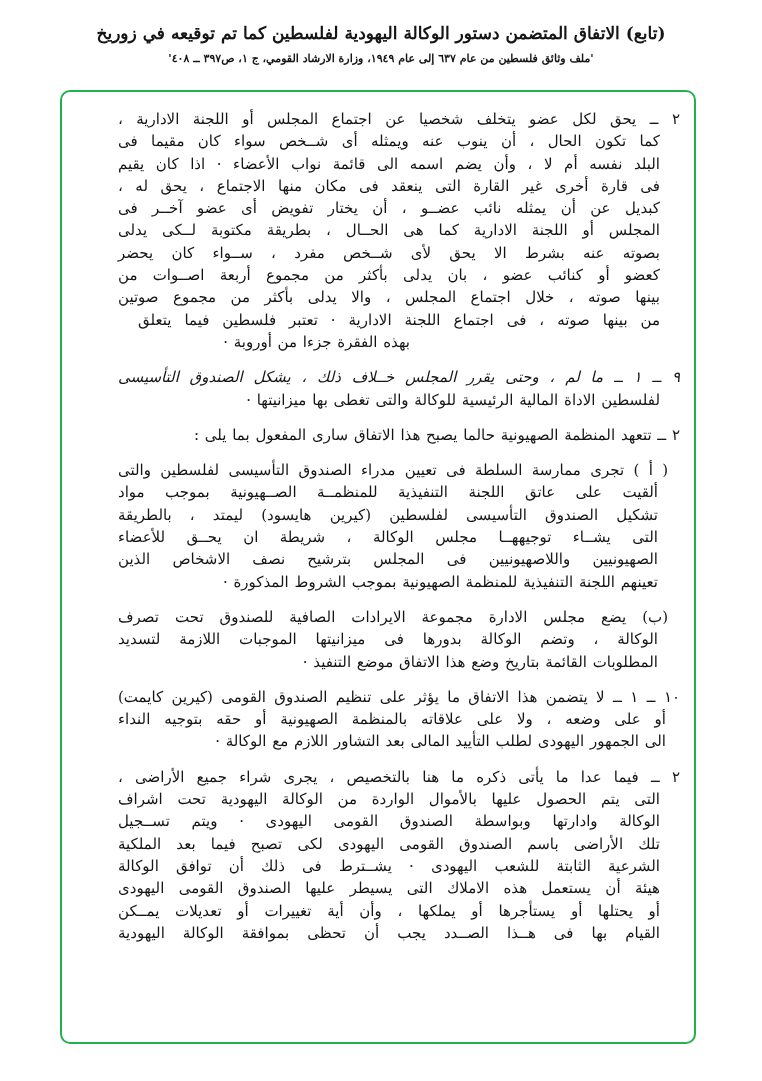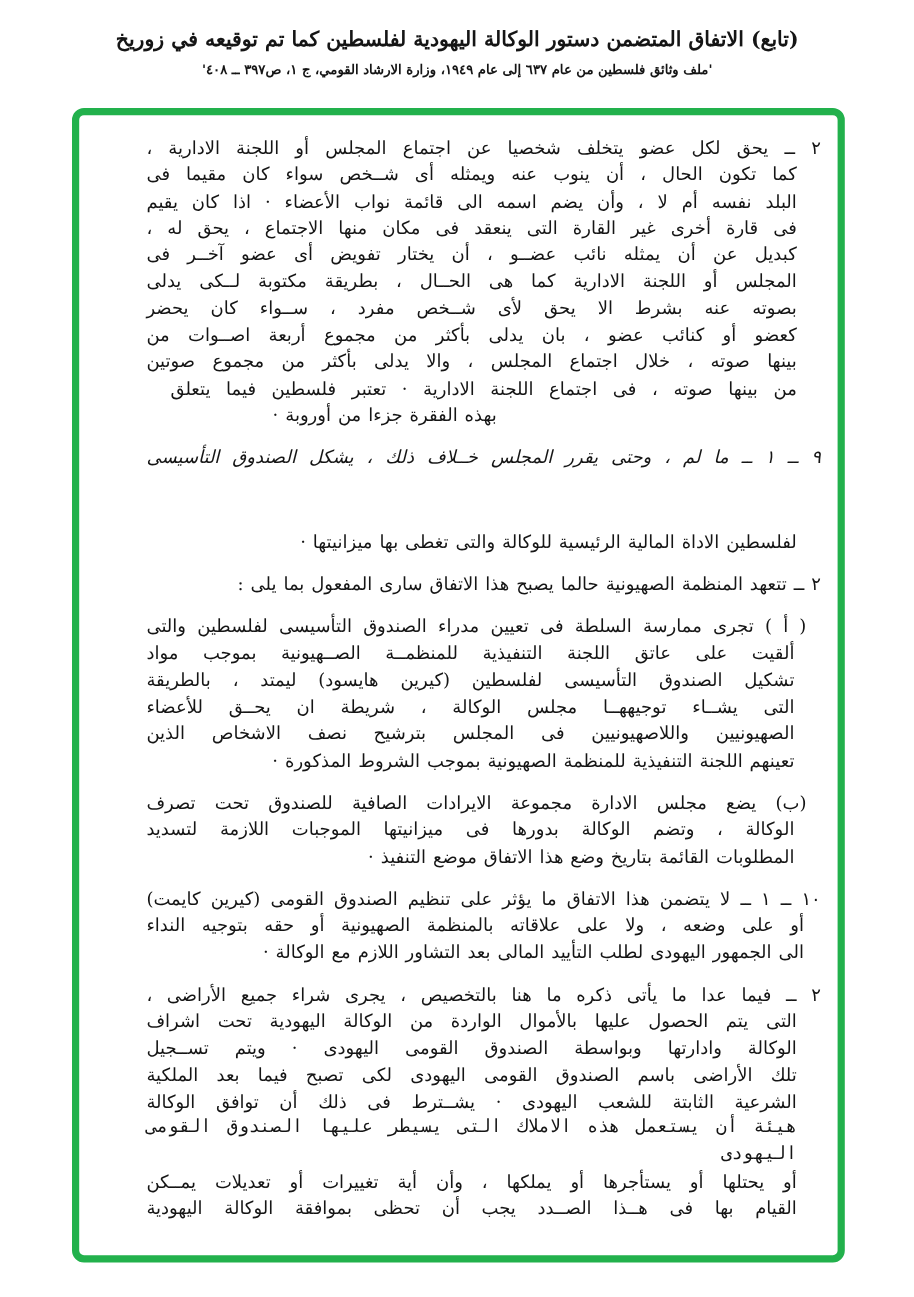--- a/index.html
+++ b/index.html
@@ -6,21 +6,21 @@
   body{
     width:762px;height:1081px;position:relative;overflow:hidden;
     background:#ffffff;color:#151515;
     font-family:"DejaVu Serif","Liberation Serif",serif;
   }
   .header{position:absolute;top:22px;left:0;right:0;text-align:center;direction:rtl;}
   .header .h1{font-size:17px;font-weight:bold;line-height:1.35;}
   .header .h2{font-size:11px;font-weight:bold;margin-top:7px;}
   .frame{
     position:absolute;left:60px;top:90px;width:632px;height:950px;
-    border:6px solid #7f1d1d;border-radius:10px;background:transparent;
+    border:2px solid #7f1d1d;border-radius:10px;background:transparent;
   }
   .doc{
     position:absolute;top:16px;right:14px;width:562px;
     direction:rtl;unicode-bidi:embed;
   }
   .ln{
     font-size:15px;line-height:22.3px;text-align:right;
     word-spacing:1px;white-space:normal;
   }
   .j{text-align:justify;text-align-last:justify;}
@@ -42,36 +42,36 @@
       <div class="ln j" style="padding-right: 20px;">البلد نفسه أم لا ، وأن يضم اسمه الى قائمة نواب الأعضاء · اذا كان يقيم</div>
       <div class="ln j" style="padding-right: 20px;">فى قارة أخرى غير القارة التى ينعقد فى مكان منها الاجتماع ، يحق له ،</div>
       <div class="ln j" style="padding-right: 20px;">كبديل عن أن يمثله نائب عضــو ، أن يختار تفويض أى عضو آخــر فى</div>
       <div class="ln j" style="padding-right: 20px;">المجلس أو اللجنة الادارية كما هى الحــال ، بطريقة مكتوبة لــكى يدلى</div>
       <div class="ln j" style="padding-right: 20px;">بصوته عنه بشرط الا يحق لأى شــخص مفرد ، ســواء كان يحضر</div>
       <div class="ln j" style="padding-right: 20px;">كعضو أو كنائب عضو ، بان يدلى بأكثر من مجموع أربعة اصــوات من</div>
       <div class="ln j" style="padding-right: 20px;">بينها صوته ، خلال اجتماع المجلس ، والا يدلى بأكثر من مجموع صوتين</div>
       <div class="ln j" style="padding-right: 20px; margin-left: 20px;">من بينها صوته ، فى اجتماع اللجنة الادارية · تعتبر فلسطين فيما يتعلق</div>
       <div class="ln" style="padding-right: 270px;">بهذه الفقرة جزءا من أوروبة ·</div>
       <div class="ln j gap" style="padding-right: 0px; font-style: italic;">٩ ــ ١ ــ ما لم ، وحتى يقرر المجلس خــلاف ذلك ، يشكل الصندوق التأسيسى</div>
-      <div class="ln" style="padding-right: 20px; margin-top: 48px;">لفلسطين الاداة المالية الرئيسية للوكالة والتى تغطى بها ميزانيتها ·</div>
+      <div class="ln" style="padding-right: 20px;">لفلسطين الاداة المالية الرئيسية للوكالة والتى تغطى بها ميزانيتها ·</div>
       <div class="ln gap" style="padding-right: 0px;">٢ ــ تتعهد المنظمة الصهيونية حالما يصبح هذا الاتفاق سارى المفعول بما يلى :</div>
       <div class="ln j gap" style="padding-right: 12px;">( أ ) تجرى ممارسة السلطة فى تعيين مدراء الصندوق التأسيسى لفلسطين والتى</div>
       <div class="ln j" style="padding-right: 22px;">ألقيت على عاتق اللجنة التنفيذية للمنظمــة الصــهيونية بموجب مواد</div>
       <div class="ln j" style="padding-right: 22px;">تشكيل الصندوق التأسيسى لفلسطين (كيرين هايسود) ليمتد ، بالطريقة</div>
       <div class="ln j" style="padding-right: 22px;">التى يشــاء توجيههــا مجلس الوكالة ، شريطة ان يحــق للأعضاء</div>
       <div class="ln j" style="padding-right: 22px;">الصهيونيين واللاصهيونيين فى المجلس بترشيح نصف الاشخاص الذين</div>
       <div class="ln" style="padding-right: 22px;">تعينهم اللجنة التنفيذية للمنظمة الصهيونية بموجب الشروط المذكورة ·</div>
       <div class="ln j gap" style="padding-right: 12px;">(ب) يضع مجلس الادارة مجموعة الايرادات الصافية للصندوق تحت تصرف</div>
       <div class="ln j" style="padding-right: 22px;">الوكالة ، وتضم الوكالة بدورها فى ميزانيتها الموجبات اللازمة لتسديد</div>
       <div class="ln" style="padding-right: 22px;">المطلوبات القائمة بتاريخ وضع هذا الاتفاق موضع التنفيذ ·</div>
       <div class="ln j gap" style="padding-right: 0px;">١٠ ــ ١ ــ لا يتضمن هذا الاتفاق ما يؤثر على تنظيم الصندوق القومى (كيرين كايمت)</div>
       <div class="ln j" style="padding-right: 14px;">أو على وضعه ، ولا على علاقاته بالمنظمة الصهيونية أو حقه بتوجيه النداء</div>
       <div class="ln" style="padding-right: 14px;">الى الجمهور اليهودى لطلب التأييد المالى بعد التشاور اللازم مع الوكالة ·</div>
       <div class="ln j gap" style="padding-right: 0px;">٢ ــ فيما عدا ما يأتى ذكره ما هنا بالتخصيص ، يجرى شراء جميع الأراضى ،</div>
       <div class="ln j" style="padding-right: 20px;">التى يتم الحصول عليها بالأموال الواردة من الوكالة اليهودية تحت اشراف</div>
       <div class="ln j" style="padding-right: 20px;">الوكالة وادارتها وبواسطة الصندوق القومى اليهودى · ويتم تســجيل</div>
       <div class="ln j" style="padding-right: 20px;">تلك الأراضى باسم الصندوق القومى اليهودى لكى تصبح فيما بعد الملكية</div>
       <div class="ln j" style="padding-right: 20px;">الشرعية الثابتة للشعب اليهودى · يشــترط فى ذلك أن توافق الوكالة</div>
-      <div class="ln j" style="padding-right: 20px; font-family: Liberation Mono, monospace;">هيئة أن يستعمل هذه الاملاك التى يسيطر عليها الصندوق القومى اليهودى</div>
+      <div class="ln j" style="padding-right: 20px;">هيئة أن يستعمل هذه الاملاك التى يسيطر عليها الصندوق القومى اليهودى</div>
       <div class="ln j" style="padding-right: 20px;">أو يحتلها أو يستأجرها أو يملكها ، وأن أية تغييرات أو تعديلات يمــكن</div>
       <div class="ln j" style="padding-right: 20px;">القيام بها فى هــذا الصــدد يجب أن تحظى بموافقة الوكالة اليهودية</div>
     </div>
 </div>
 
 </body></html>

